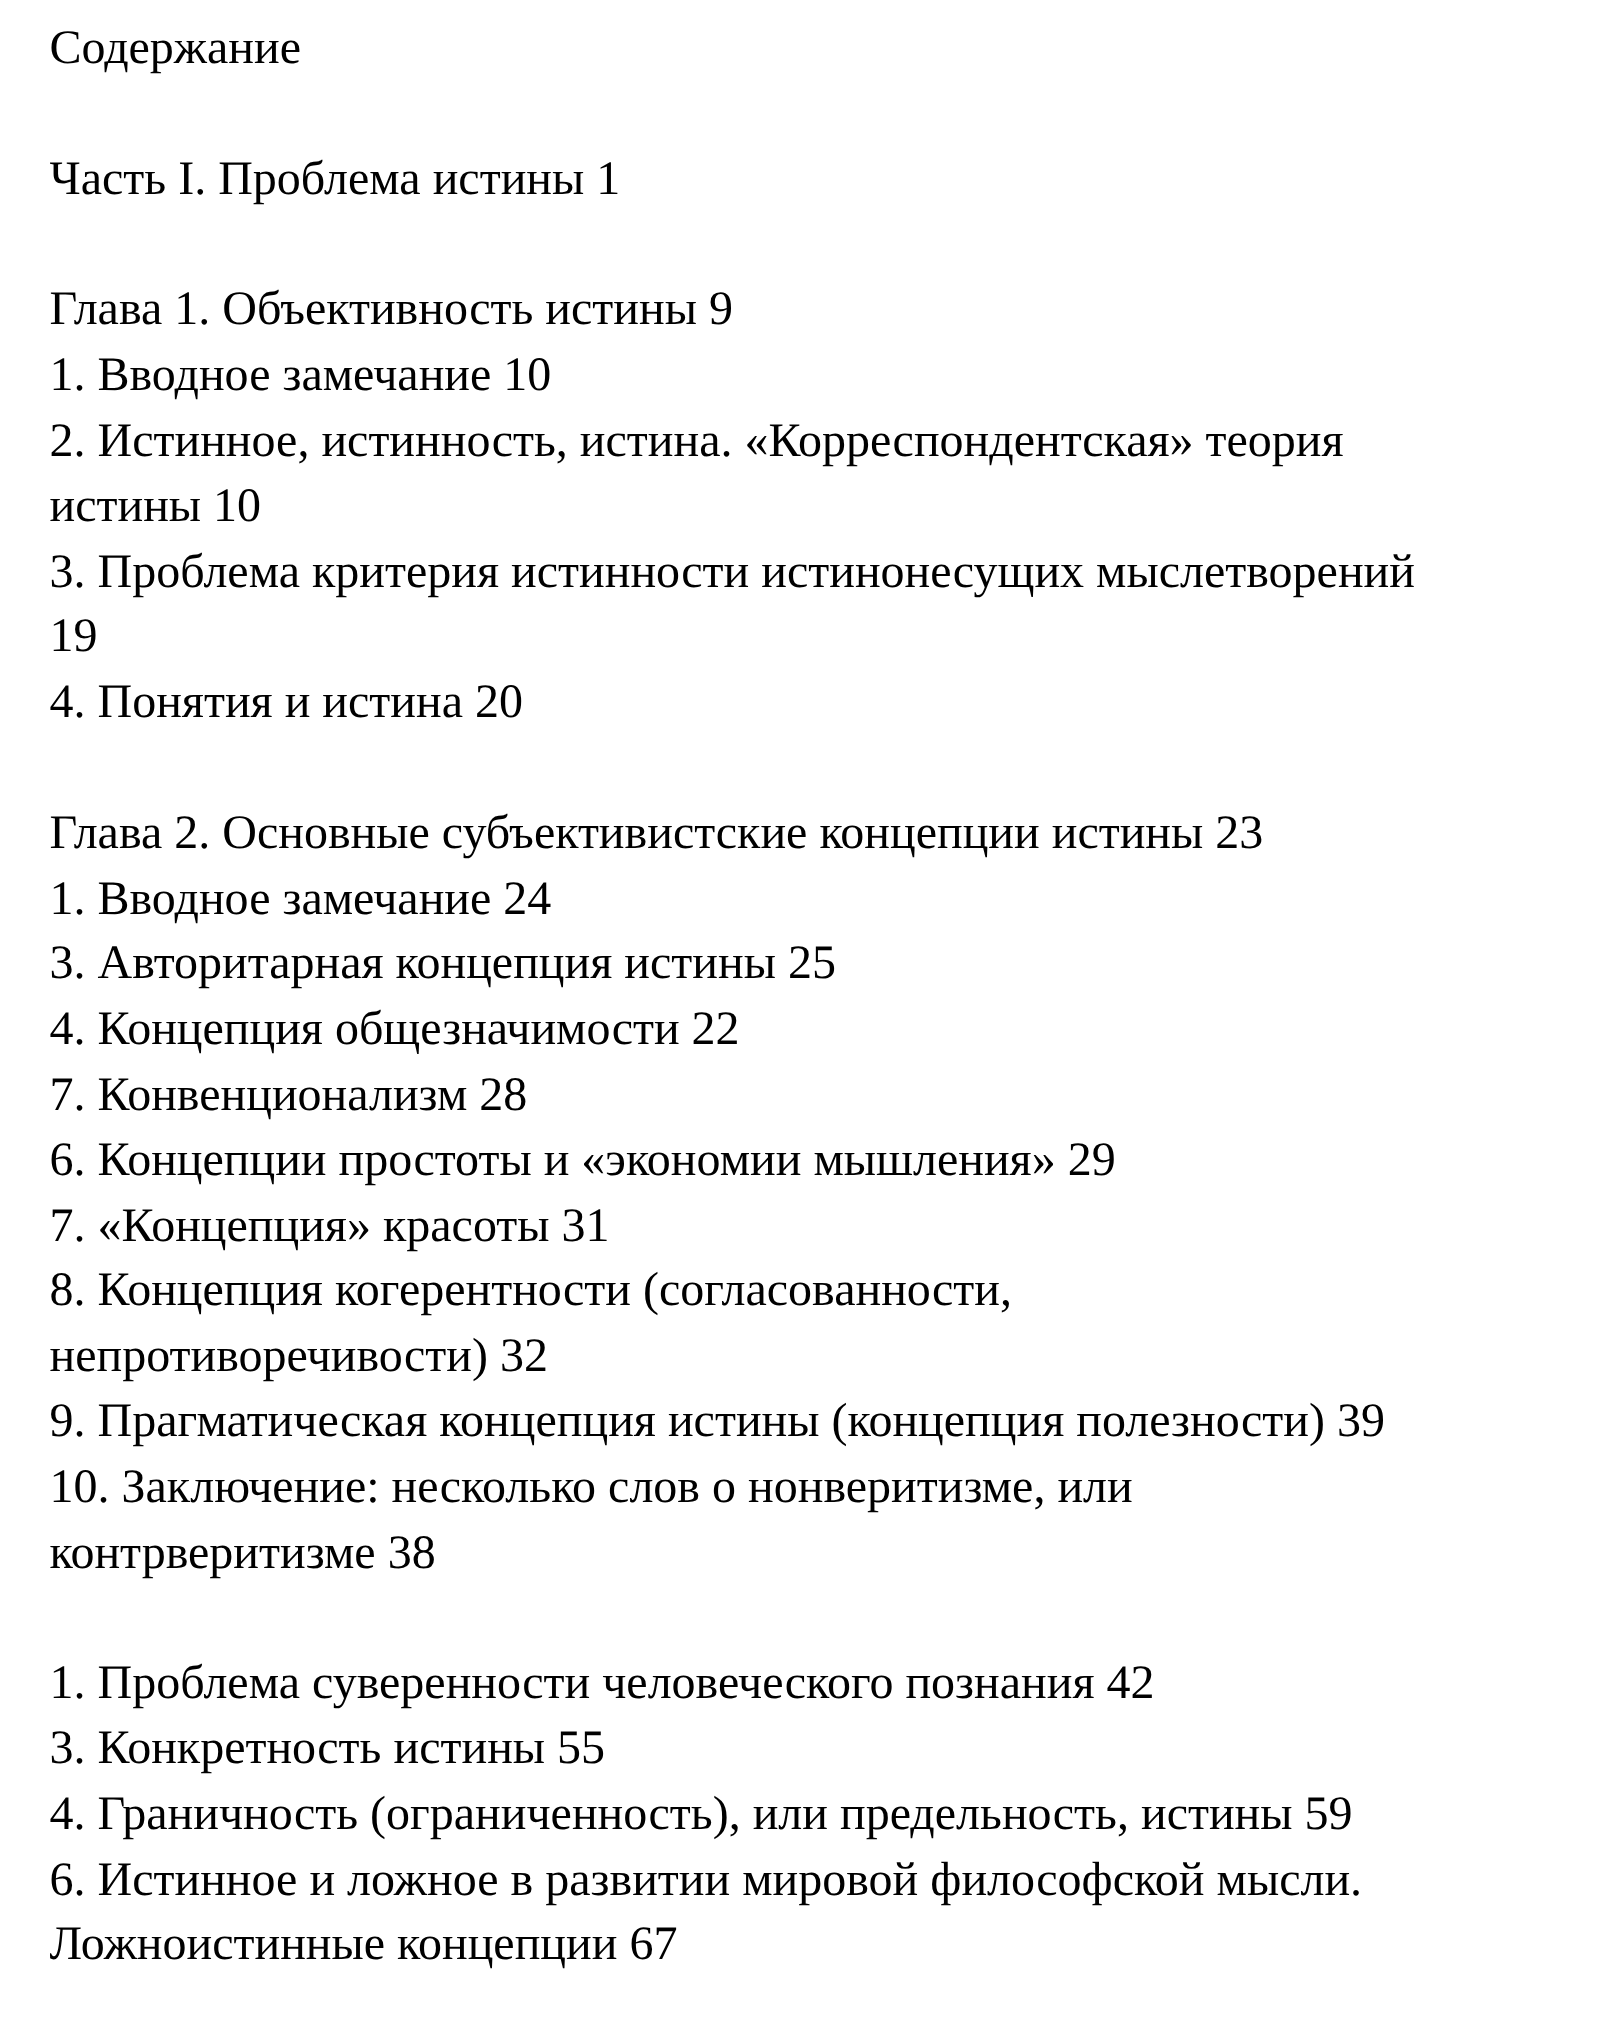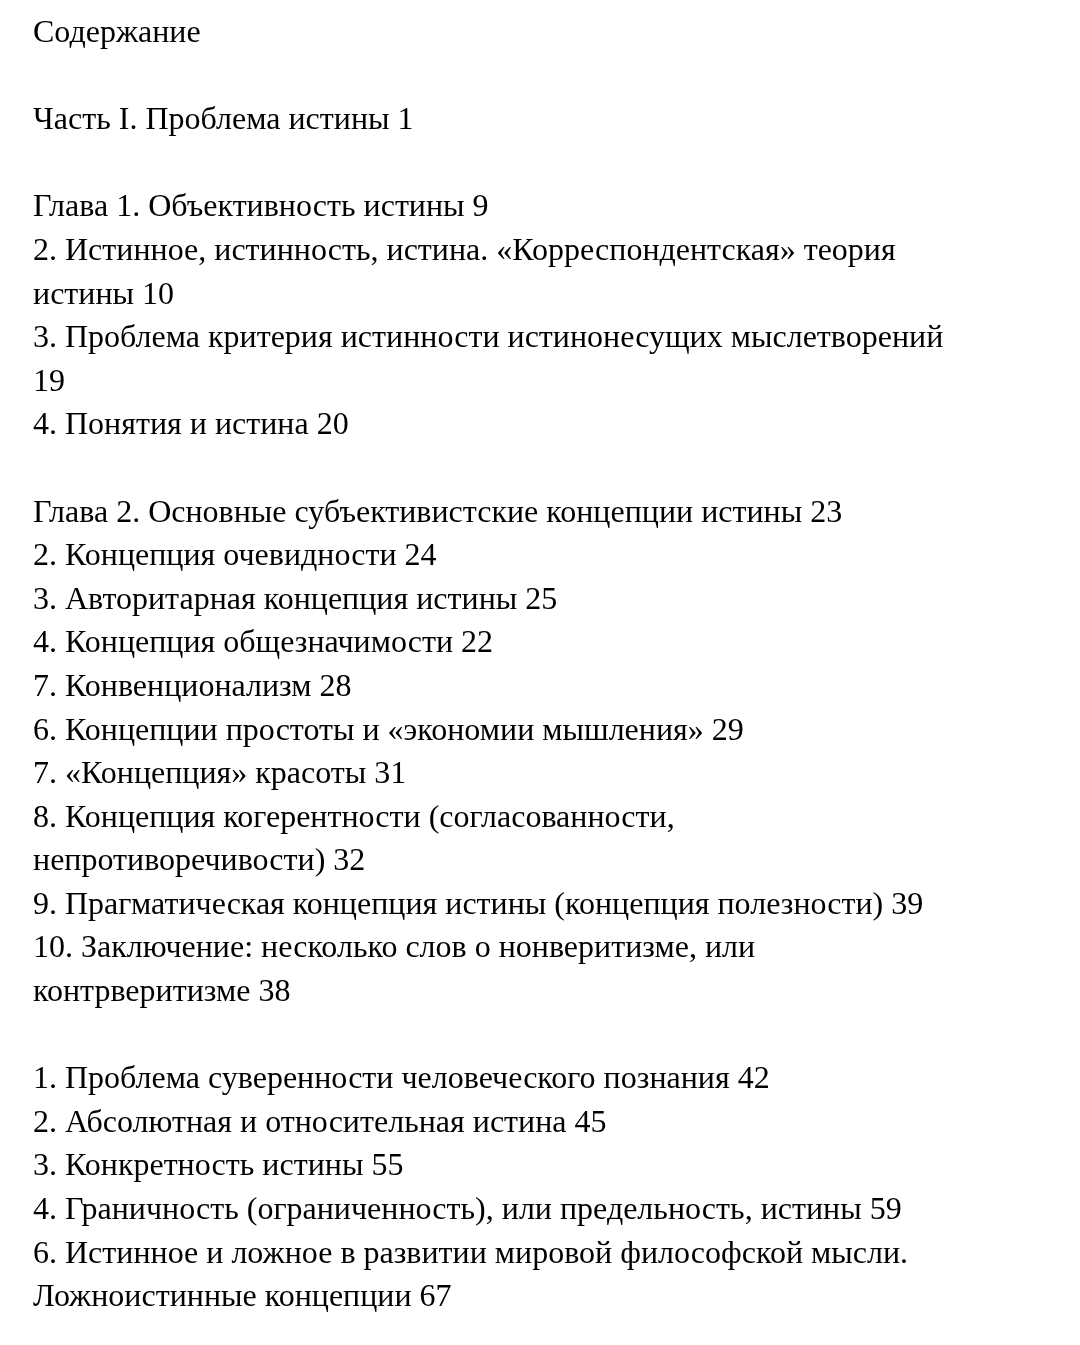--- a/index.html
+++ b/index.html
@@ -41,34 +41,34 @@
 </head>
 <body>
 
 <div class="page">
   <div>
       <div class="line title">Содержание</div>
       <div class="line blank"></div>
       <div class="line part">Часть I. Проблема истины 1</div>
       <div class="line blank"></div>
       <div class="line chapter">Глава 1. Объективность истины 9</div>
+      <div class="line item">1. Вводное замечание 10</div>
       <div class="line item">2. Истинное, истинность, истина. «Корреспондентская» теория истины 10</div>
       <div class="line item">3. Проблема критерия истинности истинонесущих мыслетворений 19</div>
       <div class="line item">4. Понятия и истина 20</div>
       <div class="line blank"></div>
       <div class="line chapter">Глава 2. Основные субъективистские концепции истины 23</div>
-      <div class="line item">2. Концепция очевидности 24</div>
+      <div class="line item">1. Вводное замечание 24</div>
       <div class="line item">3. Авторитарная концепция истины 25</div>
       <div class="line item">4. Концепция общезначимости 22</div>
       <div class="line item">7. Конвенционализм 28</div>
       <div class="line item">6. Концепции простоты и «экономии мышления» 29</div>
       <div class="line item">7. «Концепция» красоты 31</div>
       <div class="line item">8. Концепция когерентности (согласованности, непротиворечивости) 32</div>
       <div class="line item">9. Прагматическая концепция истины (концепция полезности) 39</div>
       <div class="line item">10. Заключение: несколько слов о нонверитизме, или контрверитизме 38</div>
       <div class="line blank"></div>
       <div class="line item">1. Проблема суверенности человеческого познания 42</div>
-      <div class="line item">2. Абсолютная и относительная истина 45</div>
       <div class="line item">3. Конкретность истины 55</div>
       <div class="line item">4. Граничность (ограниченность), или предельность, истины 59</div>
       <div class="line item">6. Истинное и ложное в развитии мировой философской мысли. Ложноистинные концепции 67</div>
     </div>
 </div>
 
 </body></html>

